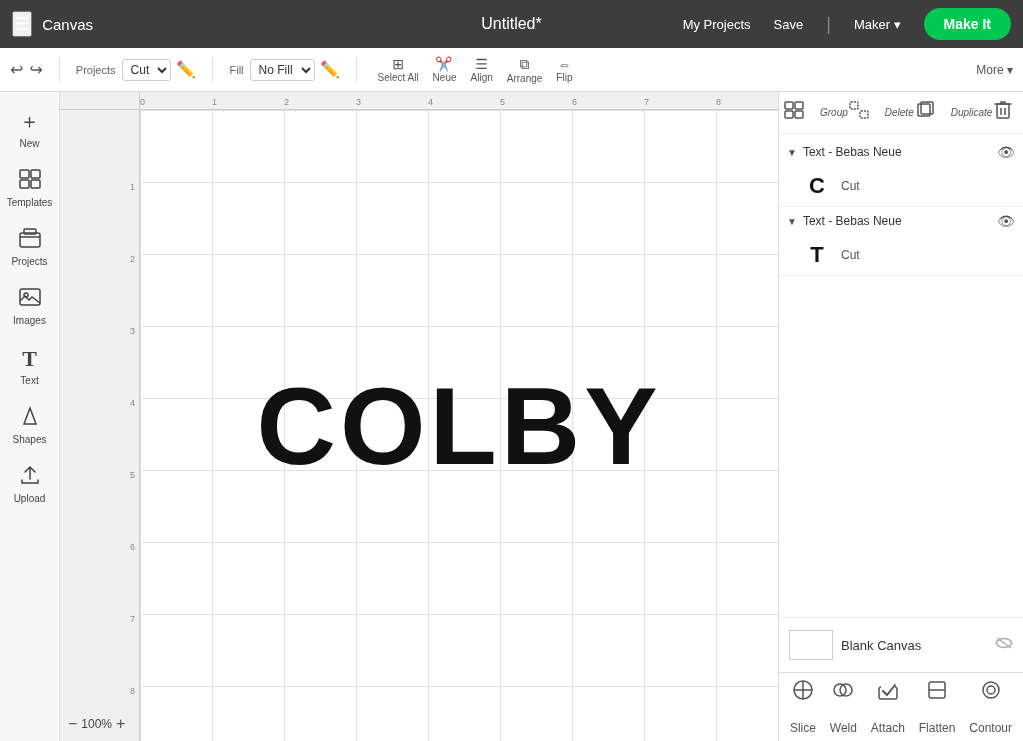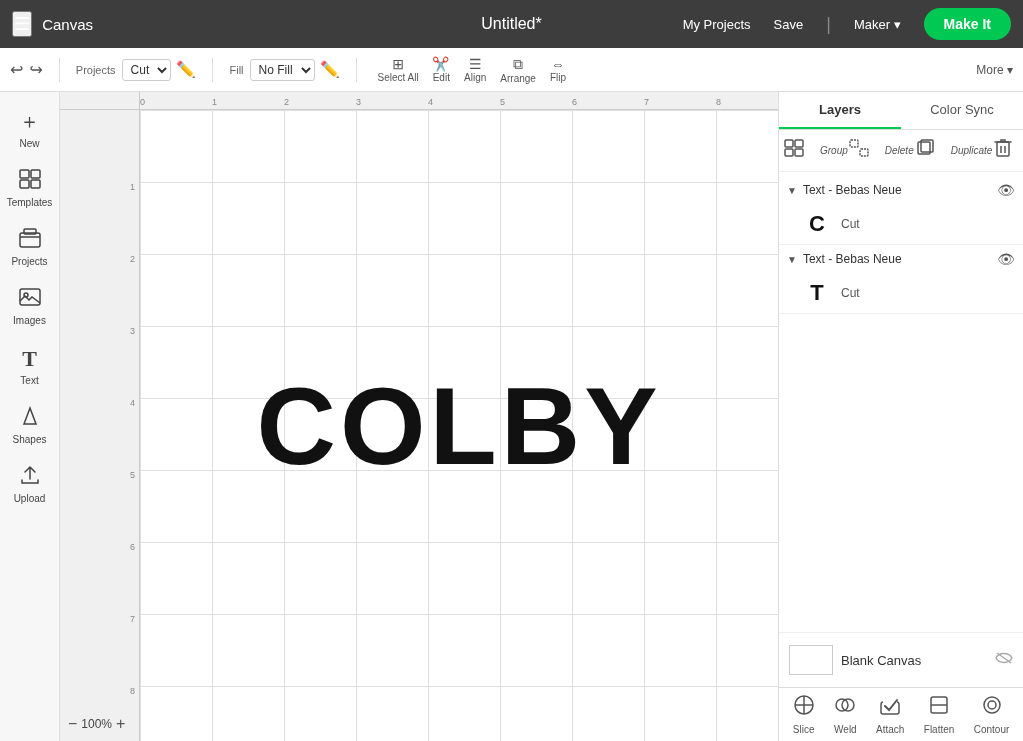--- a/index.html
+++ b/index.html
@@ -98,21 +98,21 @@
     
     .blank-canvas-row { display: flex; align-items: center; padding: 12px 10px; gap: 8px; border-top: 1px solid #eee; margin-top: auto; }
     .blank-canvas-preview { width: 44px; height: 30px; background: white; border: 1px solid #ccc; }
     .blank-canvas-label { font-size: 13px; color: #333; flex: 1; }
     .blank-canvas-eye { background: none; border: none; cursor: pointer; color: #aaa; font-size: 16px; }
 
     
     .bottom-tools { display: flex; justify-content: space-around; border-top: 1px solid #ddd; padding: 6px 4px; }
     .bottom-tool { display: flex; flex-direction: column; align-items: center; gap: 3px; cursor: pointer; }
     .bottom-tool-icon { font-size: 20px; color: #555; }
-    .bottom-tool-label { font-size: 10px; color: #555; }
+    .bottom-tool-label { font-size: 12px; color: #555; margin-top: 12px; }
   </style>
 </head>
 <body>
 
 <nav class="top-nav">
   <div class="top-nav-left">
     <button class="hamburger-icon">☰</button>
     <span class="canvas-label">Canvas</span>
   </div>
   <span class="top-nav-title">Untitled*</span>
@@ -150,21 +150,21 @@
     <button class="toolbar-icon-btn" style="font-size:16px;">✏️</button>
   </div>
   <div class="toolbar-sep"></div>
   <div class="toolbar-actions">
     <div class="toolbar-action-group">
       <span style="font-size:14px;">⊞</span>
       <span style="font-size:10px;">Select All</span>
     </div>
     <div class="toolbar-action-group" style="margin-left:8px;">
       <span style="font-size:14px;">✂️</span>
-      <span style="font-size:10px;">Edit</span>
+      <span style="font-size:10px;">Neue</span>
     </div>
     <div class="toolbar-action-group" style="margin-left:8px;">
       <span style="font-size:14px;">☰</span>
       <span style="font-size:10px;">Align</span>
     </div>
     <div class="toolbar-action-group" style="margin-left:8px;">
       <span style="font-size:14px;">⧉</span>
       <span style="font-size:10px;">Arrange</span>
     </div>
     <div class="toolbar-action-group" style="margin-left:8px;">
@@ -273,24 +273,20 @@
 
     <div class="zoom-control">
       <button class="zoom-btn">−</button>
       <span class="zoom-label">100%</span>
       <button class="zoom-btn">+</button>
     </div>
   </div>
 
   <div class="right-panel">
 
-    <div class="panel-tabs">
-      <div class="panel-tab active">Layers</div>
-      <div class="panel-tab">Color Sync</div>
-    </div>
 
     <div class="panel-toolbar">
       <div class="panel-tool">
         <span class="panel-tool-icon">
           <svg width="22" height="20" viewBox="0 0 22 20">
               <rect x="2" y="2" width="8" height="7" rx="1" fill="none" stroke="#555" stroke-width="1.5"></rect>
               <rect x="12" y="2" width="8" height="7" rx="1" fill="none" stroke="#555" stroke-width="1.5"></rect>
               <rect x="2" y="11" width="8" height="7" rx="1" fill="none" stroke="#555" stroke-width="1.5"></rect>
               <rect x="12" y="11" width="8" height="7" rx="1" fill="none" stroke="#555" stroke-width="1.5"></rect>
             </svg>

